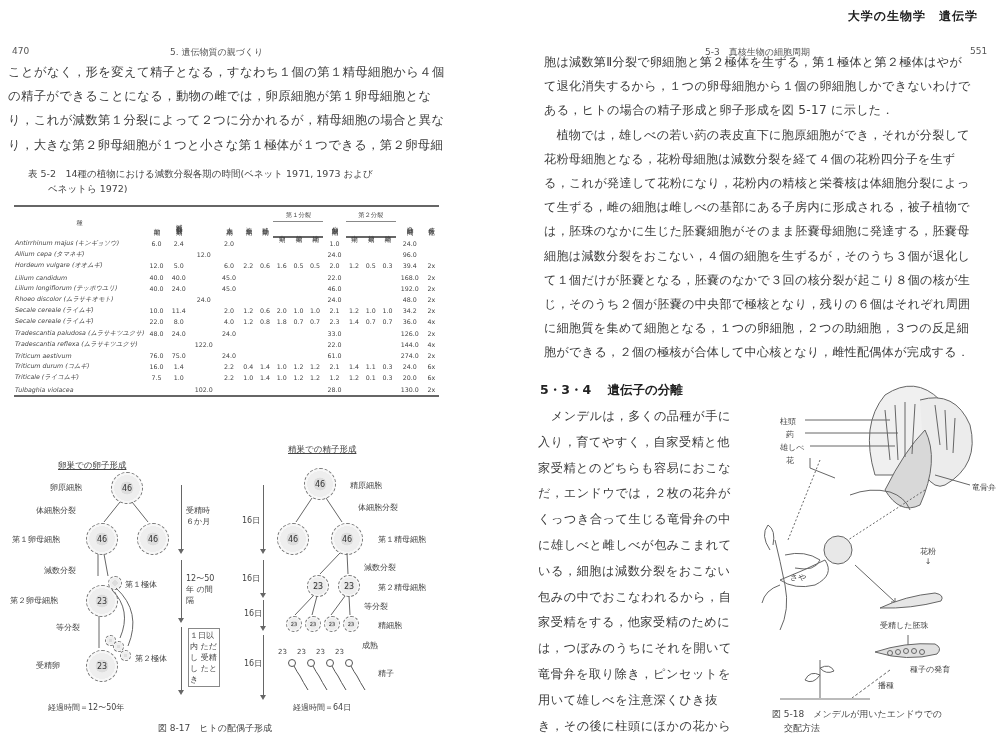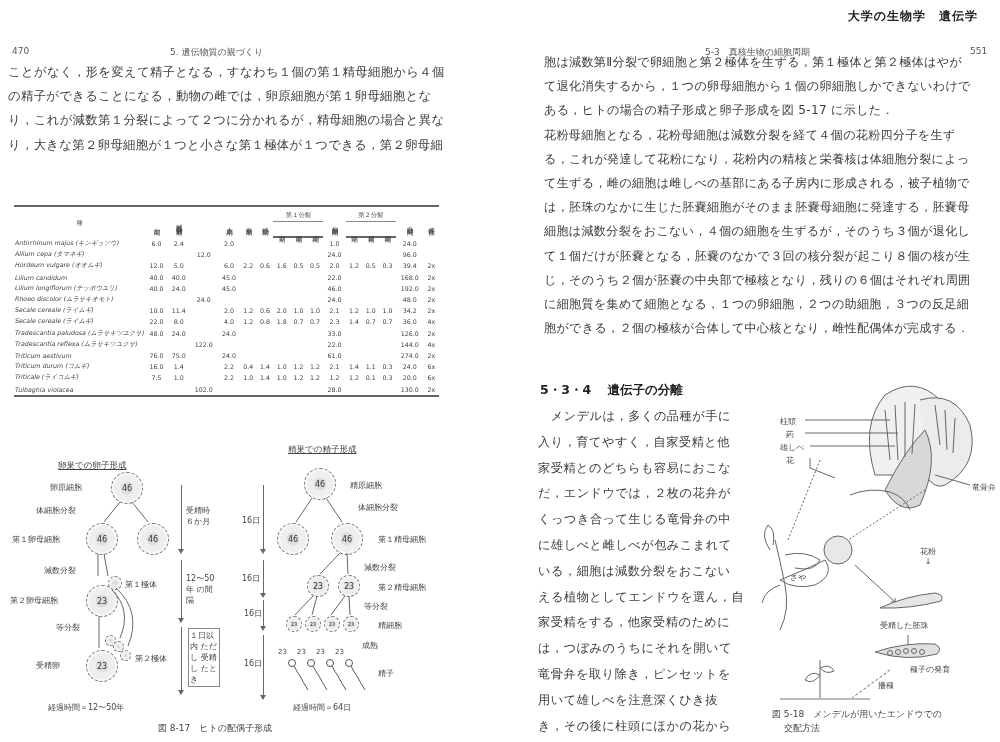--- a/index.html
+++ b/index.html
@@ -41,20 +41,24 @@
   <span class="running-head" style="left:12px;top:46px;">470</span>
   <span class="running-head" style="left:170px;top:46px;">5. 遺伝物質の親づくり</span>
 
   <div class="body-text" style="left:8px;top:60px;">
     <p>ことがなく，形を変えて精子となる，すなわち１個の第１精母細胞から４個</p>
     <p>の精子ができることになる，動物の雌では，卵原細胞が第１卵母細胞とな</p>
     <p>り，これが減数第１分裂によって２つに分かれるが，精母細胞の場合と異な</p>
     <p>り，大きな第２卵母細胞が１つと小さな第１極体が１つできる，第２卵母細</p>
   </div>
 
+  <div class="table-caption">
+    <div>表 5-2　14種の植物における減数分裂各期の時間(ベネット 1971, 1973 および</div>
+    <div style="padding-left:20px">ベネットら 1972)</div>
+  </div>
 
   <table class="meiosis">
     <colgroup>
       <col style="width:130px">
         <col span="15">
     </colgroup>
     <thead>
       <tr class="h1">
         <th rowspan="2">種</th>
         <th rowspan="2"><span class="vt">前期</span></th>
@@ -435,20 +439,21 @@
 
 <div class="page" id="page-right">
   <span class="book-title">大学の生物学　遺伝学</span>
   <span class="running-head" style="left:205px;top:46px;">5-3　真核生物の細胞周期</span>
   <span class="running-head" style="left:470px;top:46px;">551</span>
 
   <div class="body-text" style="left:44px;top:50px;font-size:12.1px;line-height:24.2px;">
     <p>胞は減数第Ⅱ分裂で卵細胞と第２極体を生ずる，第１極体と第２極体はやが</p>
     <p>て退化消失するから，１つの卵母細胞から１個の卵細胞しかできないわけで</p>
     <p>ある，ヒトの場合の精子形成と卵子形成を図 5-17 に示した．</p>
+    <p>　植物では，雄しべの若い葯の表皮直下に胞原細胞ができ，それが分裂して</p>
     <p>花粉母細胞となる，花粉母細胞は減数分裂を経て４個の花粉四分子を生ず</p>
     <p>る，これが発達して花粉になり，花粉内の精核と栄養核は体細胞分裂によっ</p>
     <p>て生ずる，雌の細胞は雌しべの基部にある子房内に形成される，被子植物で</p>
     <p>は，胚珠のなかに生じた胚嚢細胞がそのまま胚嚢母細胞に発達する，胚嚢母</p>
     <p>細胞は減数分裂をおこない，４個の細胞を生ずるが，そのうち３個が退化し</p>
     <p>て１個だけが胚嚢となる，胚嚢のなかで３回の核分裂が起こり８個の核が生</p>
     <p>じ，そのうち２個が胚嚢の中央部で極核となり，残りの６個はそれぞれ周囲</p>
     <p>に細胞質を集めて細胞となる，１つの卵細胞，２つの助細胞，３つの反足細</p>
     <p>胞ができる，２個の極核が合体して中心核となり，雌性配偶体が完成する．</p>
   </div>
@@ -459,21 +464,21 @@
   </div>
 
   <div class="narrow-text">
     <p>　メンデルは，多くの品種が手に</p>
     <p>入り，育てやすく，自家受精と他</p>
     <p>家受精とのどちらも容易におこな</p>
     <p>だ，エンドウでは，２枚の花弁が</p>
     <p>くっつき合って生じる竜骨弁の中</p>
     <p>に雄しべと雌しべが包みこまれて</p>
     <p>いる，細胞は減数分裂をおこない</p>
-    <p>える植物としてエンドウを選ん，自</p>
+    <p>包みの中でおこなわれるから，自</p>
     <p>家受精をする，他家受精のために</p>
     <p>は，つぼみのうちにそれを開いて</p>
     <p>竜骨弁を取り除き，ピンセットを</p>
     <p>用いて雄しべを注意深くひき抜</p>
     <p>き，その後に柱頭にほかの花から</p>
   </div>
 
   <div class="pea-fig">
     <svg width="240" height="320">
       <g fill="none" stroke="#666" stroke-width="1">

